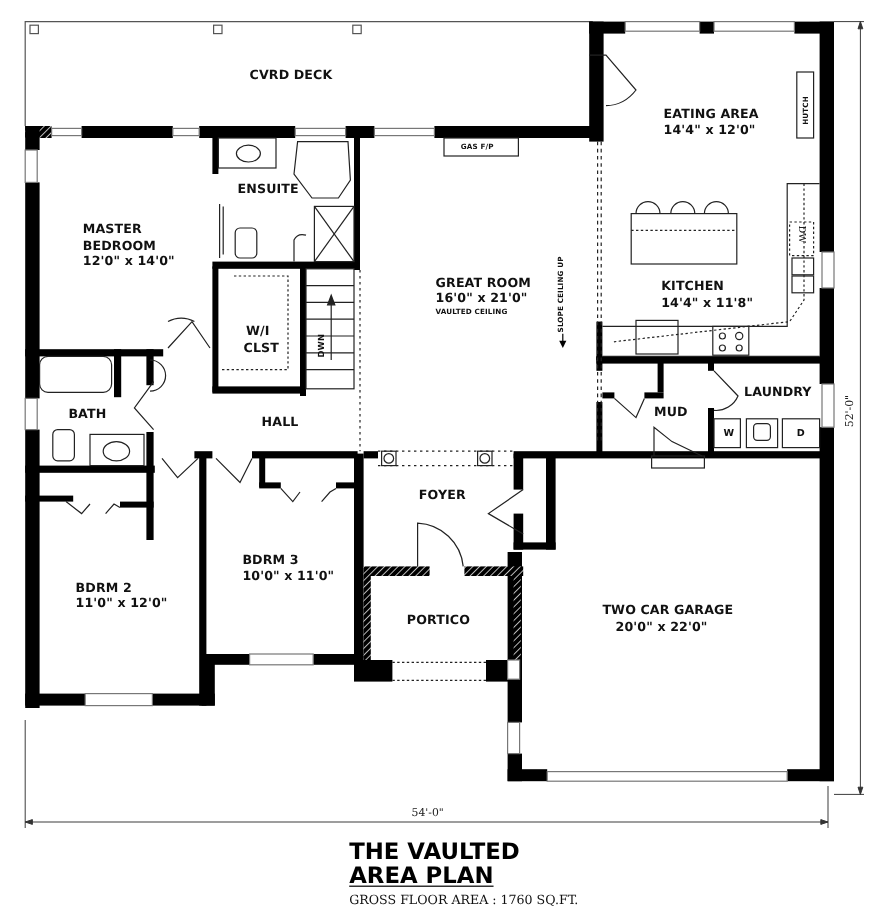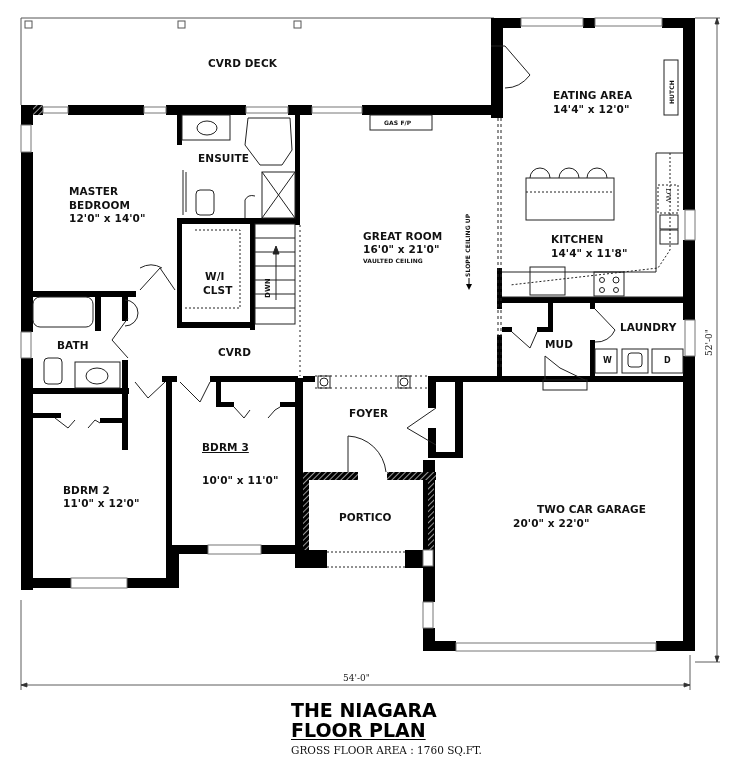--- a/index.html
+++ b/index.html
@@ -290,40 +290,40 @@
 <div class="lbl" style="left:551px;top:247px;">14'4" x 11'8"</div>
 
 <div class="dim vert-cw" style="left:673px;top:188px;font-size:8px;">DW</div>
 
 <div class="lbl" style="left:205px;top:270px;">W/I</div>
 <div class="lbl" style="left:203px;top:284px;">CLST</div>
 
 <div class="lbl lbl-sm vert-cw" style="left:273px;top:278px;font-size:7px;transform:rotate(-90deg);transform-origin:left top;top:298px;left:264px;">DWN</div>
 
 <div class="lbl" style="left:57px;top:339px;">BATH</div>
-<div class="lbl" style="left:218px;top:346px;">CVRD</div>
+<div class="lbl" style="left:218px;top:346px;">HALL</div>
 
 <div class="lbl" style="left:545px;top:338px;text-align:right;">MUD</div>
 <div class="lbl" style="left:620px;top:321px;">LAUNDRY</div>
 <div class="lbl lbl-sm" style="left:603px;top:357px;font-size:8px;">W</div>
 <div class="lbl lbl-sm" style="left:664px;top:357px;font-size:8px;">D</div>
 
 <div class="lbl" style="left:349px;top:407px;">FOYER</div>
 
 <div class="lbl" style="left:63px;top:484px;">BDRM 2</div>
 <div class="lbl" style="left:63px;top:497px;">11'0" x 12'0"</div>
 
-<div class="lbl" style="left:202px;top:441px;text-decoration:underline;">BDRM 3</div>
+<div class="lbl" style="left:202px;top:461px;">BDRM 3</div>
 <div class="lbl" style="left:202px;top:474px;">10'0" x 11'0"</div>
 
 <div class="lbl" style="left:339px;top:511px;">PORTICO</div>
 
-<div class="lbl" style="left:537px;top:503px;">TWO CAR GARAGE</div>
+<div class="lbl" style="left:502px;top:503px;">TWO CAR GARAGE</div>
 <div class="lbl" style="left:513px;top:517px;">20'0" x 22'0"</div>
 
 <div class="dim" style="left:343px;top:673px;">54'-0"</div>
 <div class="dim vert" style="left:704px;top:356px;">52'-0"</div>
 
 <div class="title">
-  <div>THE NIAGARA</div>
-  <div class="t2">FLOOR PLAN</div>
+  <div>THE VAULTED</div>
+  <div class="t2">AREA PLAN</div>
 </div>
 <div class="subtitle">GROSS FLOOR AREA : 1760 SQ.FT.</div>
 
 </body></html>

